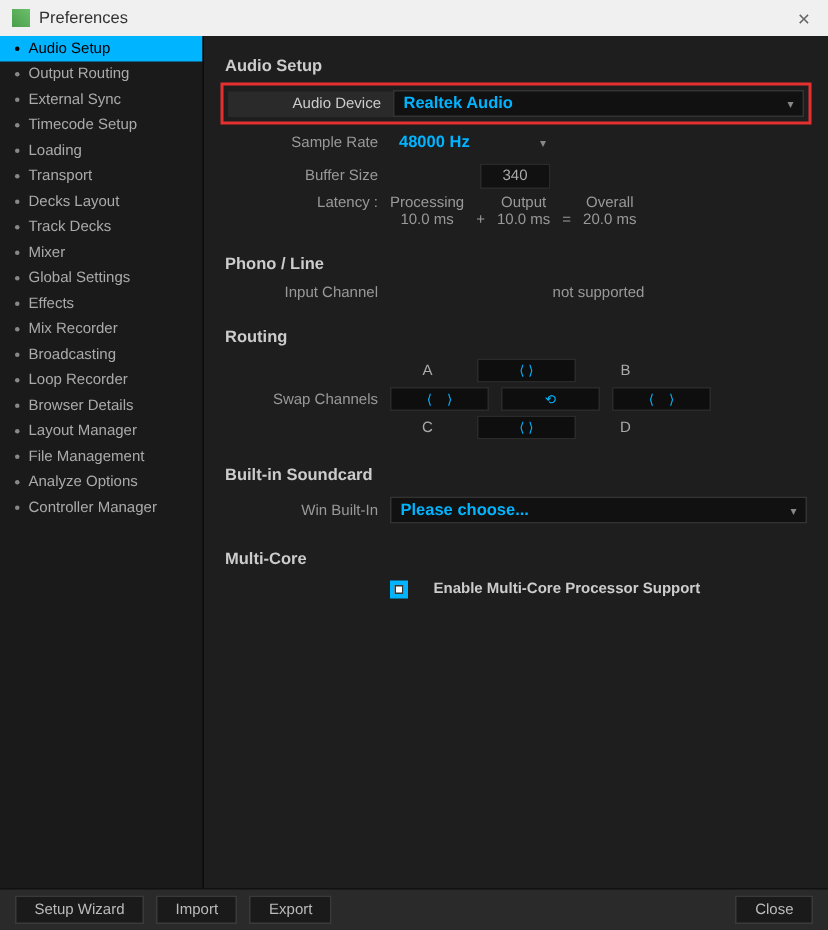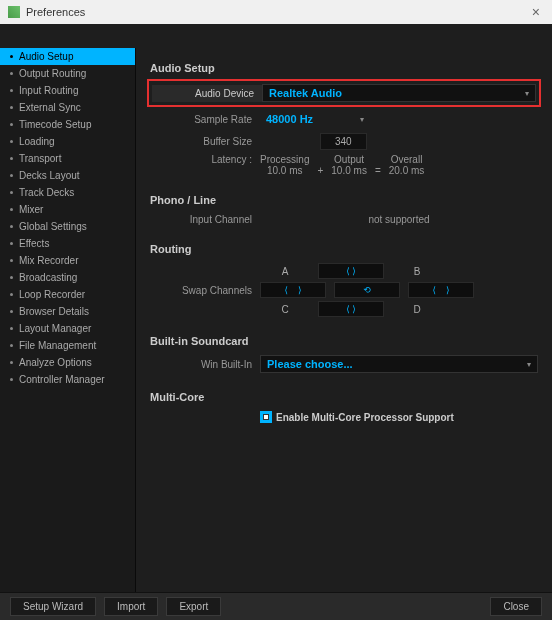--- a/index.html
+++ b/index.html
@@ -3,21 +3,21 @@
 <meta charset="utf-8">
 <style>
 * { margin: 0; padding: 0; box-sizing: border-box; font-family: Arial, sans-serif; }
 body { background: #0a0a0a; width: 552px; height: 620px; overflow: hidden; }
 .window { width: 552px; height: 620px; background: #1e1e1e; display: flex; flex-direction: column; }
 .titlebar { height: 24px; background: #f0f0f0; display: flex; align-items: center; padding: 0 8px; justify-content: space-between; text-align: center; }
 .titlebar-left { display: flex; align-items: center; gap: 6px; }
 .titlebar-icon { width: 12px; height: 12px; background: linear-gradient(45deg, #4a9d4a, #6bc06b); }
 .titlebar-title { font-size: 11px; color: #333; }
 .titlebar-close { font-size: 14px; color: #666; cursor: pointer; padding: 0 4px; }
-.content { flex: 1; display: flex; background: #701a75; position: relative; margin-top: 24px; }
+.content { flex: 1; display: flex; background: #701a75; position: relative; }
 .sidebar { width: 136px; background: #1a1a1a; border-right: 1px solid #0a0a0a; overflow-y: auto; }
 .sidebar-item { display: flex; align-items: center; padding: 3px 8px 3px 10px; font-size: 10px; color: #aaa; cursor: pointer; gap: 6px; }
 .sidebar-item.active { background: #00b4ff; color: #000; }
 .sidebar-bullet { width: 3px; height: 3px; background: #888; border-radius: 50%; flex-shrink: 0; }
 .sidebar-item.active .sidebar-bullet { background: #000; }
 .main { flex: 1; padding: 10px 14px; background: #1e1e1e; overflow-y: auto; }
 .section-title { font-size: 11px; color: #ccc; font-weight: bold; margin-bottom: 8px; margin-top: 4px; }
 .section-title.sub { margin-top: 18px; }
 .row { display: flex; align-items: center; margin-bottom: 4px; min-height: 18px; }
 .row-label { width: 110px; text-align: right; padding-right: 8px; font-size: 10px; color: #999; }
@@ -30,21 +30,21 @@
 .value-box { background: #111; border: 1px solid #2a2a2a; padding: 2px 14px; font-size: 10px; color: #aaa; text-align: center; margin-left: 60px; }
 .latency-row { display: flex; align-items: flex-start; }
 .latency-cols { display: flex; gap: 8px; font-size: 10px; color: #999; }
 .latency-col { text-align: center; }
 .input-channel-row { display: flex; align-items: center; }
 .not-supported { flex: 1; text-align: center; font-size: 10px; color: #999; }
 .swap-grid { display: flex; flex-direction: column; gap: 3px; flex: 1; }
 .swap-row { display: flex; align-items: center; gap: 8px; }
 .swap-letter { width: 50px; text-align: center; font-size: 10px; color: #aaa; }
 .swap-btn { width: 66px; height: 16px; background: #0e0e0e; border: 1px solid #2a2a2a; display: flex; align-items: center; justify-content: center; color: #00b4ff; font-size: 9px; cursor: pointer; }
-.checkbox-row { display: flex; align-items: center; gap: 4px; margin-left: 110px; }
+.checkbox-row { display: flex; gap: 17px; margin-left: 110px; }
 .checkbox { width: 12px; height: 12px; background: #00b4ff; display: flex; align-items: center; justify-content: center; cursor: pointer; }
 .checkbox-inner { width: 6px; height: 6px; background: #fff; border: 1px solid #333; }
 .checkbox-label { font-size: 10px; color: #ccc; font-weight: bold; }
 .footer { height: 28px; background: #2a2a2a; border-top: 1px solid #111; display: flex; align-items: center; justify-content: space-between; padding: 0 10px; }
 .footer-left { display: flex; gap: 8px; }
 .footer-btn { background: #1a1a1a; border: 1px solid #3a3a3a; color: #bbb; font-size: 10px; padding: 3px 12px; cursor: pointer; }
 </style>
 </head>
 <body>
 
@@ -62,24 +62,20 @@
         <div class="sidebar-item active">
           <span class="sidebar-bullet"></span>
           <span>Audio Setup</span>
         </div>
         <div class="sidebar-item">
           <span class="sidebar-bullet"></span>
           <span>Output Routing</span>
         </div>
         <div class="sidebar-item">
           <span class="sidebar-bullet"></span>
-          <span>Input Routing</span>
-        </div>
-        <div class="sidebar-item">
-          <span class="sidebar-bullet"></span>
           <span>External Sync</span>
         </div>
         <div class="sidebar-item">
           <span class="sidebar-bullet"></span>
           <span>Timecode Setup</span>
         </div>
         <div class="sidebar-item">
           <span class="sidebar-bullet"></span>
           <span>Loading</span>
         </div>

